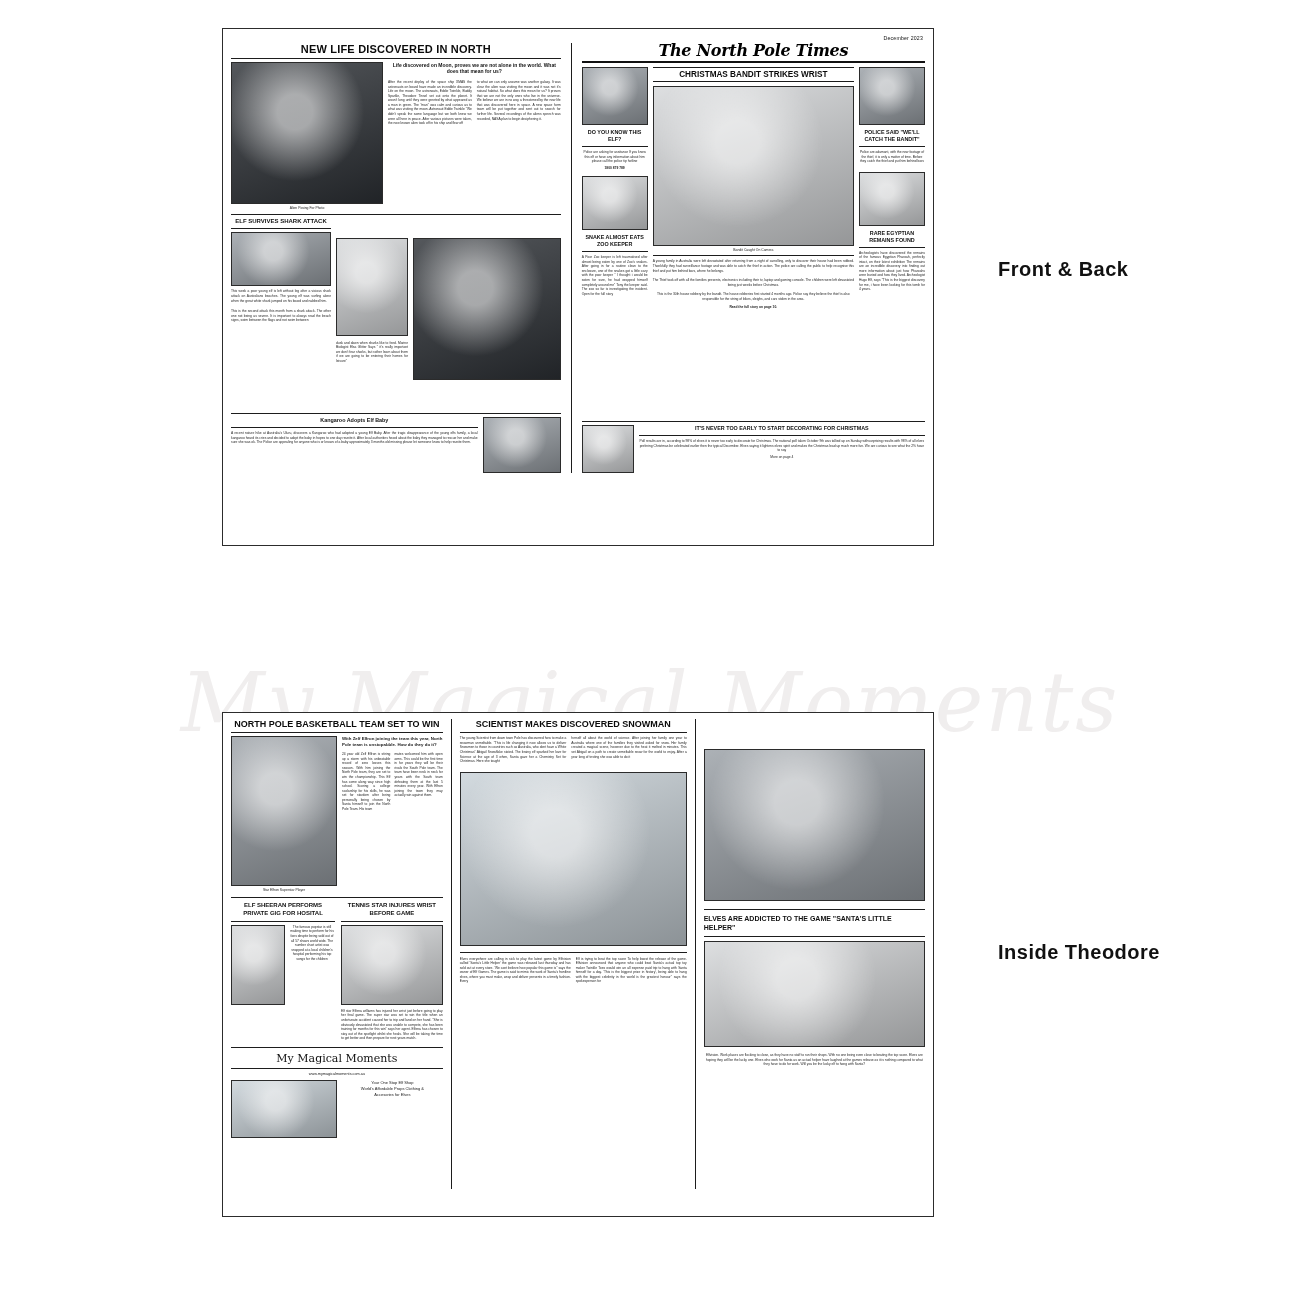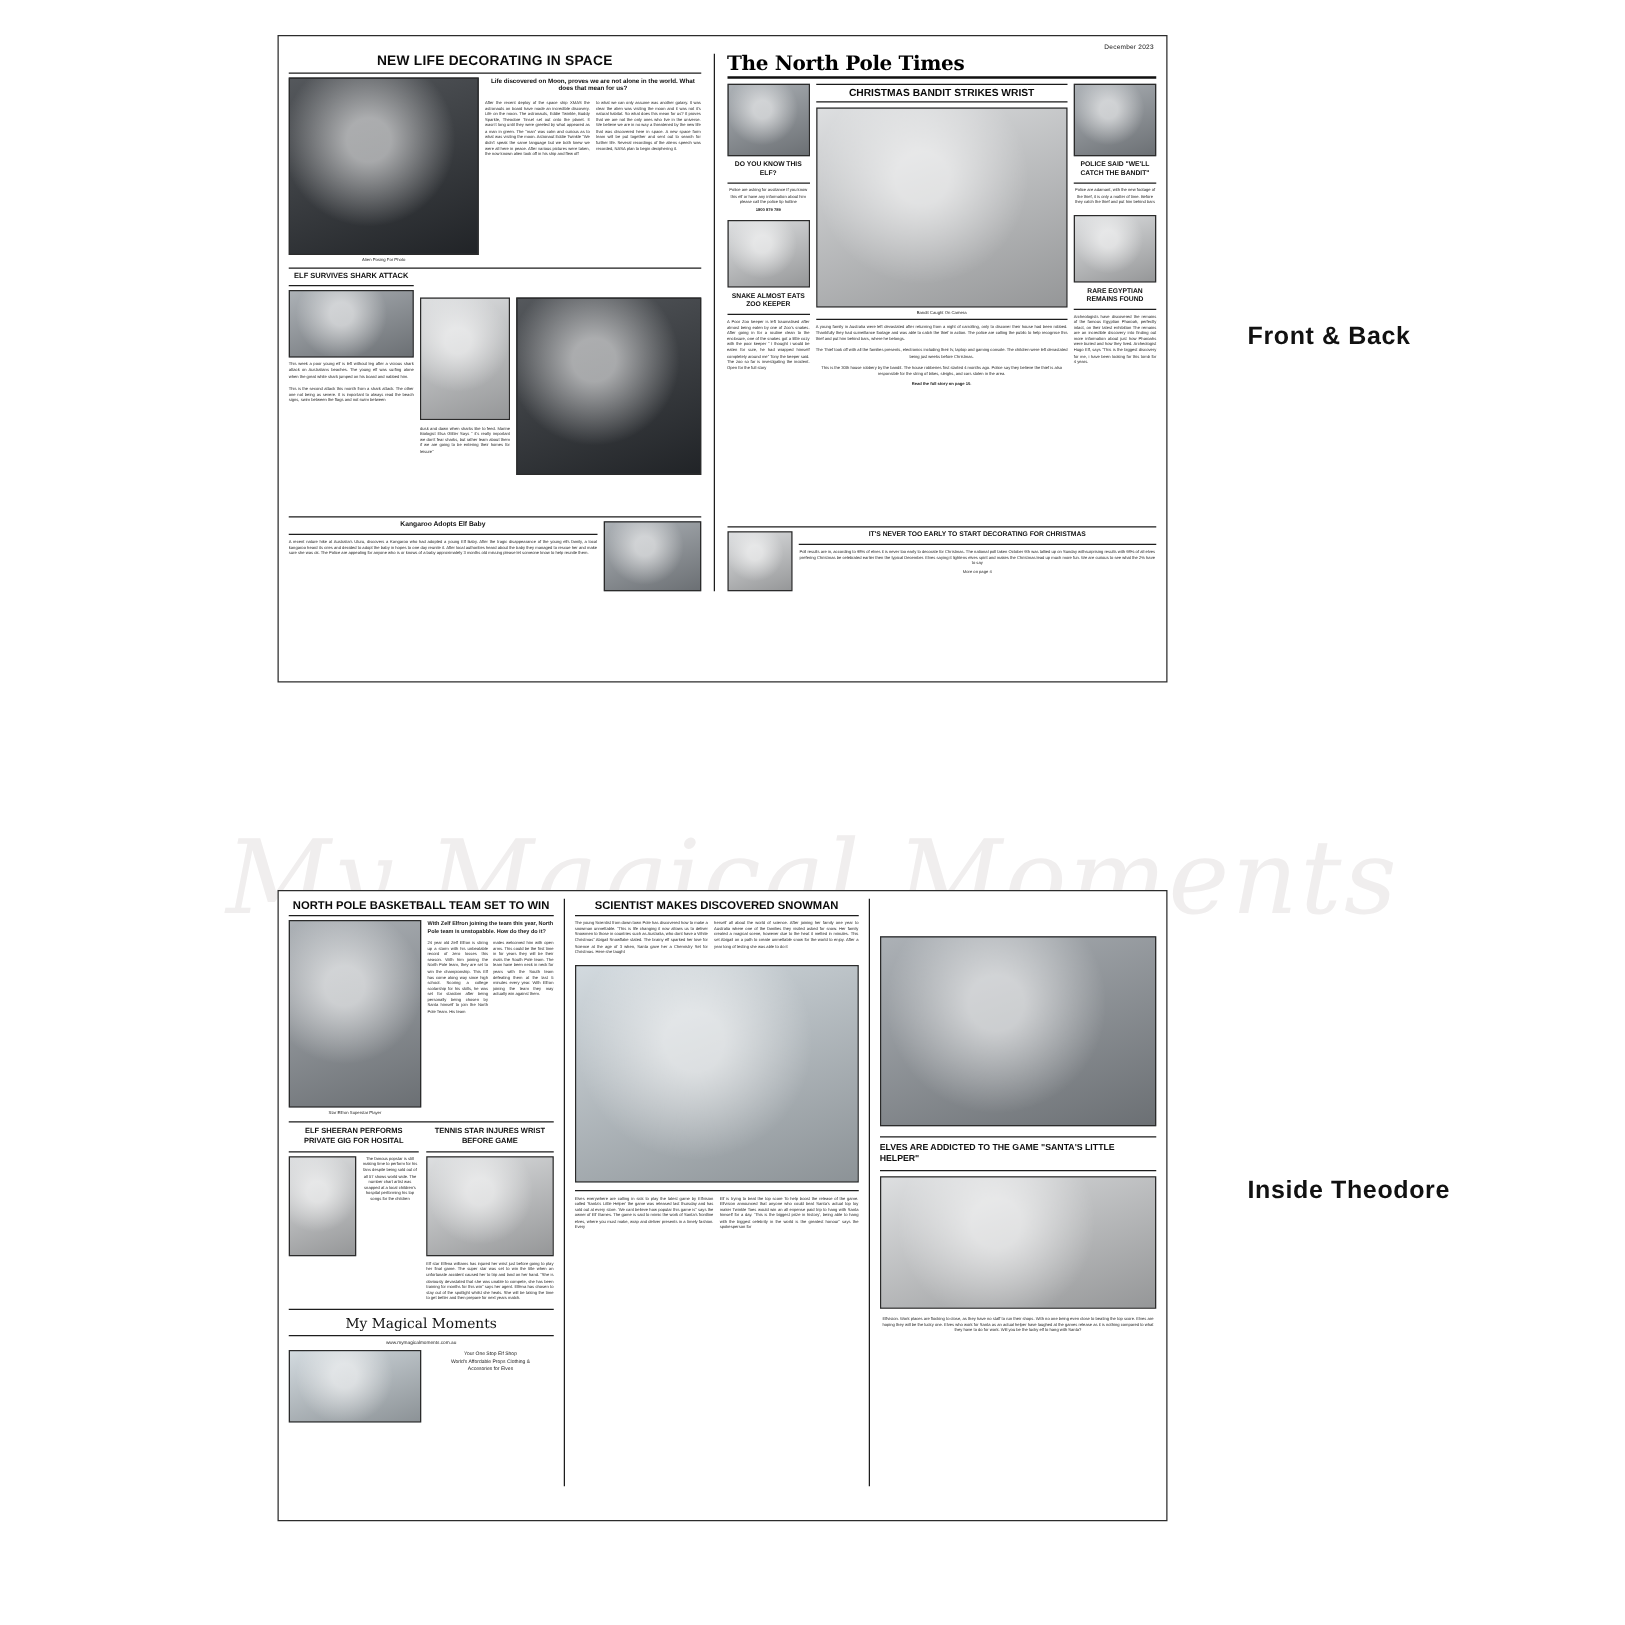--- a/index.html
+++ b/index.html
@@ -61,24 +61,26 @@
   .hl {
     font-family: "Liberation Sans", sans-serif;
     font-weight: 700;
     text-align: center;
     color: #0b0b0b;
     line-height: 1.15;
   }
   .masthead {
     font-family: "DejaVu Serif", serif;
     font-weight: 700;
+    text-align: center;
     font-size: 16px;
     letter-spacing: -0.3px;
     color: #000;
     line-height: 1;
+    font-style: italic;
   }
   .body {
     font-size: 3.3px;
     line-height: 1.38;
     text-align: justify;
     color: #1b1b1b;
     hyphens: auto;
   }
   .caption {
     font-size: 3.4px;
@@ -143,21 +145,21 @@
   <div class="watermark">My Magical Moments</div>
 
   <div class="sheet sheet-front">
 
     <div class="issue-date">December 2023</div>
 
     <div class="front-grid">
 
       <div class="front-left">
 
-        <div class="hl f-head1">NEW LIFE DECORATING IN SPACE</div>
+        <div class="hl f-head1">NEW LIFE DISCOVERED IN NORTH</div>
         <div class="hr-thin" style="margin:2px 0 3px;"></div>
 
         <div style="display:flex; gap:5px;">
           <div style="width:152px;">
             <div class="photo dark" style="height:140px;"></div>
             <div class="caption">Alien Posing For Photo</div>
           </div>
           <div style="flex:1;">
             <div class="f-sub">Life discovered on Moon, proves we are not alone in the world. What does that mean for us?</div>
             <div style="display:flex; gap:5px; margin-top:5px;">

